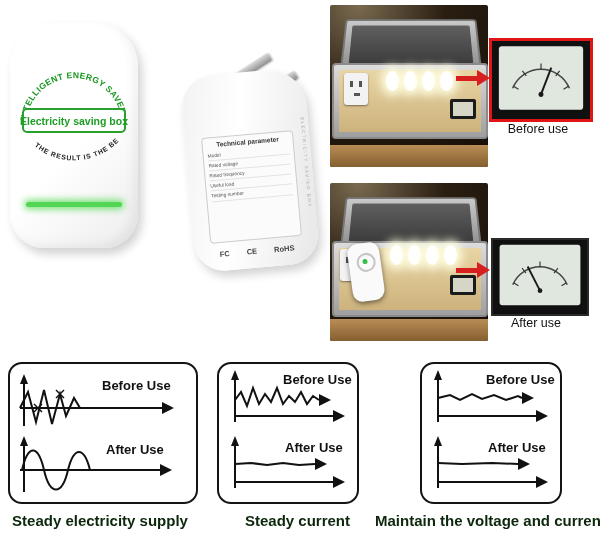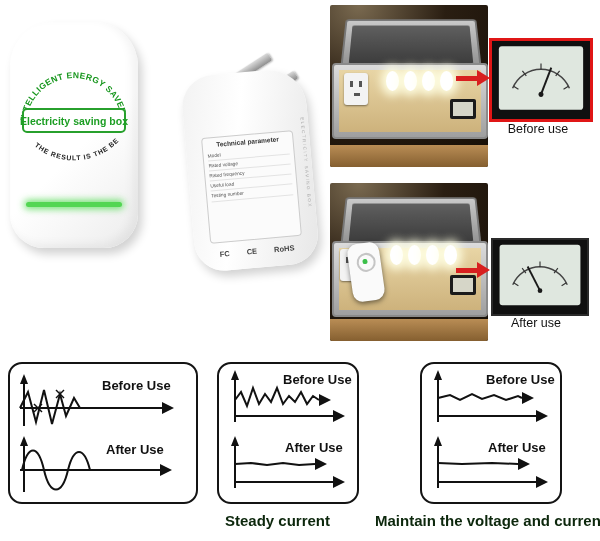--- a/index.html
+++ b/index.html
@@ -116,21 +116,21 @@
   .diagram.d1 { left:8px;   width:186px; }
   .diagram.d2 { left:217px; width:138px; }
   .diagram.d3 { left:420px; width:138px; }
   .diagram svg { display:block; width:100%; height:100%; }
   .diagram svg text { font-family:"Liberation Sans",sans-serif; font-weight:bold; font-size:13px; fill:#111; }
   .caption {
     position:absolute; top:512px; font-weight:bold; font-size:15px;
     color:#0c270c; text-align:center; white-space:nowrap;
   }
   .caption.c1 { left:0px;   width:200px; }
-  .caption.c2 { left:195px; width:165px; }
+  .caption.c2 { left:215px; width:165px; }
   .caption.c3 { left:375px; width:225px; }
 </style>
 </head>
 <body>
 
 <div class="stage">
 
   <div class="front-device">
     <svg width="128" height="226" viewBox="0 0 128 226">
       <defs>
@@ -328,16 +328,17 @@
         <line x1="16" y1="124" x2="16" y2="80"></line>
         <line x1="16" y1="118" x2="114" y2="118"></line>
       </g>
       <polygon points="12,82 16,72 20,82" fill="#111"></polygon>
       <polygon points="114,112 126,118 114,124" fill="#111"></polygon>
       <polyline points="16,99 40,100 70,99 96,100" fill="none" stroke="#111" stroke-width="2"></polyline>
       <polygon points="96,94 108,100 96,106" fill="#111"></polygon>
     </svg>
   </div>
 
+  <div class="caption c1">Steady electricity supply</div>
   <div class="caption c2">Steady current</div>
   <div class="caption c3">Maintain the voltage and current</div>
 
 </div>
 
 </body></html>

